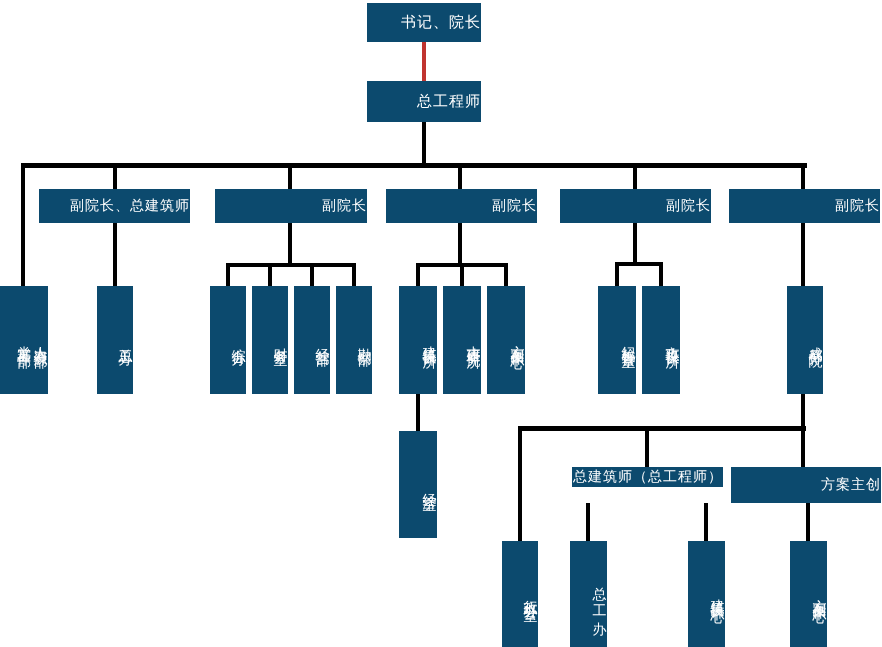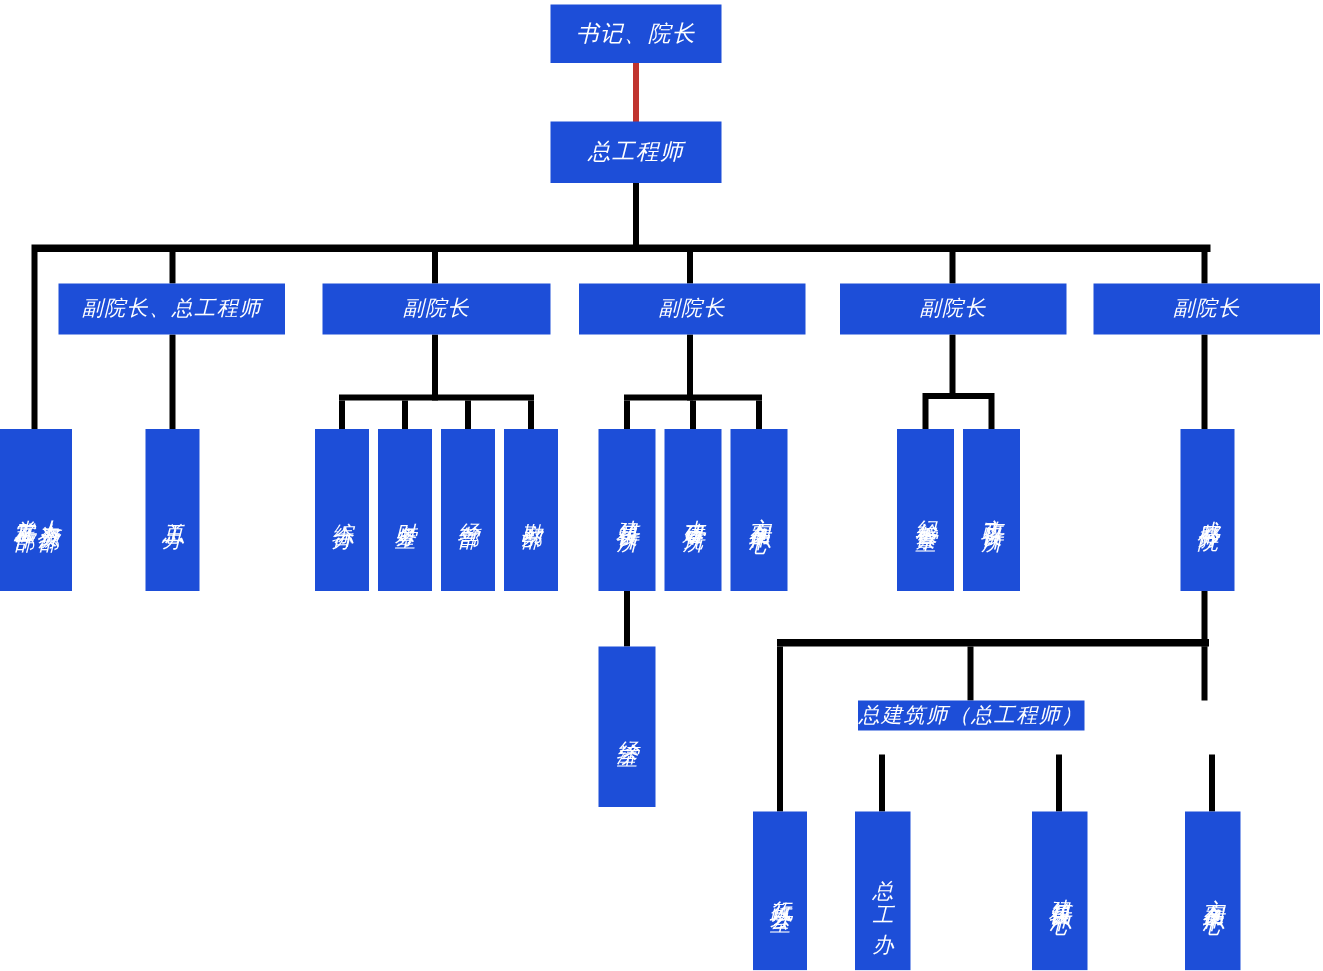--- a/index.html
+++ b/index.html
@@ -11,30 +11,29 @@
     overflow: hidden;
     font-family: "Liberation Sans", sans-serif;
   }
   .line {
     position: absolute;
     background: #000000;
   }
   .line.red { background: #C0342F; }
   .node {
     position: absolute;
-    background: #1d4ed8;
+    background: #0c4a6e;
     color: #ffffff;
     display: flex;
     align-items: center;
-    justify-content: center;
+    justify-content: flex-end;
     font-size: 14px;
     letter-spacing: 1px;
     text-align: center;
     white-space: nowrap;
-    font-style: italic;
   }
   .node.lvl1 { font-size: 15px; }
   .node.v span {
     writing-mode: vertical-rl;
     text-orientation: upright;
     letter-spacing: 2px;
     line-height: 1.1;
   }
   .node.dual { gap: 1px; }
 </style>
@@ -80,21 +79,21 @@
   <div class="line" style="left:806px;top:503px;width:4px;height:38px;"></div>
 
   <div class="node lvl1" style="left:367px;top:3px;width:114px;height:39px;">
       <span>书记、院长</span>
     </div>
   <div class="node lvl1" style="left:367px;top:81px;width:114px;height:41px;">
       <span>总工程师</span>
     </div>
 
   <div class="node" style="left:39px;top:189px;width:151px;height:34px;">
-      <span>副院长、总工程师</span>
+      <span>副院长、总建筑师</span>
     </div>
   <div class="node" style="left:215px;top:189px;width:152px;height:34px;">
       <span>副院长</span>
     </div>
   <div class="node" style="left:386px;top:189px;width:151px;height:34px;">
       <span>副院长</span>
     </div>
   <div class="node" style="left:560px;top:189px;width:151px;height:34px;">
       <span>副院长</span>
     </div>
@@ -139,20 +138,23 @@
   <div class="node v" style="left:787px;top:286px;width:36px;height:108px;">
       <span>成都分院</span>
     </div>
 
   <div class="node v" style="left:399px;top:431px;width:38px;height:107px;">
       <span>经济室</span>
     </div>
   <div class="node" style="left:572px;top:467px;width:151px;height:20px;">
       <span>总建筑师（总工程师）</span>
     </div>
+  <div class="node" style="left:731px;top:467px;width:150px;height:36px;">
+      <span>方案主创</span>
+    </div>
 
   <div class="node v" style="left:502px;top:541px;width:36px;height:106px;">
       <span>行政办公室</span>
     </div>
   <div class="node v" style="left:570px;top:541px;width:37px;height:106px;">
       <span>总　工　办</span>
     </div>
   <div class="node v" style="left:688px;top:541px;width:37px;height:106px;">
       <span>建筑设计中心</span>
     </div>

